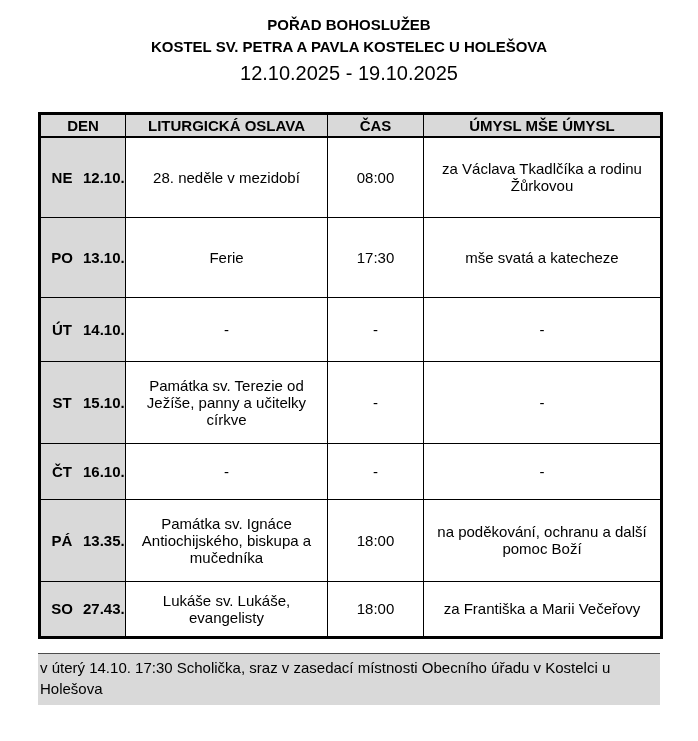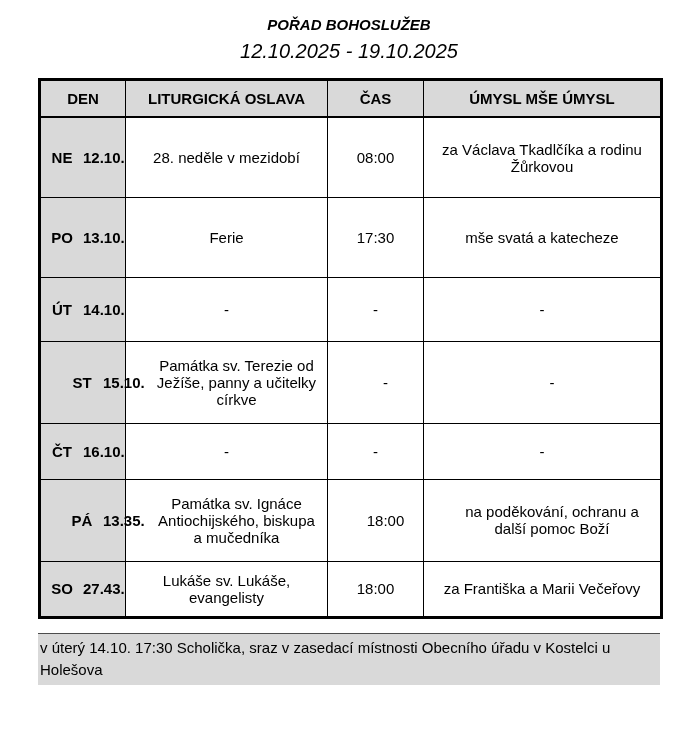--- a/index.html
+++ b/index.html
@@ -8,21 +8,21 @@
     background: #ffffff;
     font-family: "Liberation Sans", sans-serif;
     color: #000000;
   }
   .page {
     width: 698px;
     height: 741px;
     padding: 14px 38px 0 38px;
     background: #ffffff;
   }
-  .doc-header { text-align: center; margin-bottom: 12px; font-style: italic; }
+  .doc-header { text-align: center; margin-bottom: 24px; }
   .doc-title   { font-size: 15px; font-weight: bold; line-height: 1.45; }
   .doc-subtitle{ font-size: 15px; font-weight: bold; line-height: 1.45; }
   .doc-dates   { font-size: 20px; line-height: 1.5; }
 
   table.schedule {
     border-collapse: collapse;
     table-layout: fixed;
     width: 622px;
     border: 3px solid #000000;
     margin-top: 8px;
@@ -30,56 +30,57 @@
   table.schedule th, table.schedule td {
     border: 1px solid #000000;
     font-size: 15px;
     vertical-align: middle;
     text-align: center;
     padding: 4px 8px;
   }
   table.schedule thead th {
     background: #d9d9d9;
     font-weight: bold;
-    height: 38px;
+    height: 24px;
     padding: 2px 4px;
     border-bottom: 2px solid #000000;
   }
   td.den-cell {
     background: #d9d9d9;
     font-weight: bold;
     text-align: left;
     padding-left: 6px;
     white-space: nowrap;
   }
   td.den-cell .day { display: inline-block; min-width: 26px; }
   td.den-cell .date { display: inline-block; margin-left: 8px; }
 
   tr.h-tall   td { height: 80px; margin-top: 13px; }
   tr.h-med    td { height: 64px; }
   tr.h-small  td { height: 56px; }
-  tr.h-big    td { height: 82px; padding-left: 28px; }
+  tr.h-big    td { height: 82px; }
 
   .footer-note {
     width: 622px;
     margin-top: 14px;
     background: #d9d9d9;
     border-top: 1px solid #4d4d4d;
     font-size: 15px;
     line-height: 1.45;
     padding: 3px 4px 5px 2px;
   }
 </style>
 </head>
 <body>
 
 <div class="page">
 
   <div class="doc-header">
     <div class="doc-title">POŘAD BOHOSLUŽEB</div>
+    <div class="doc-subtitle">KOSTEL SV. PETRA A PAVLA KOSTELEC U HOLEŠOVA</div>
     <div class="doc-dates">12.10.2025 - 19.10.2025</div>
   </div>
 
   <table class="schedule">
     <colgroup>
       <col style="width:86px">
       <col style="width:202px">
       <col style="width:96px">
       <col style="width:238px">
     </colgroup>

